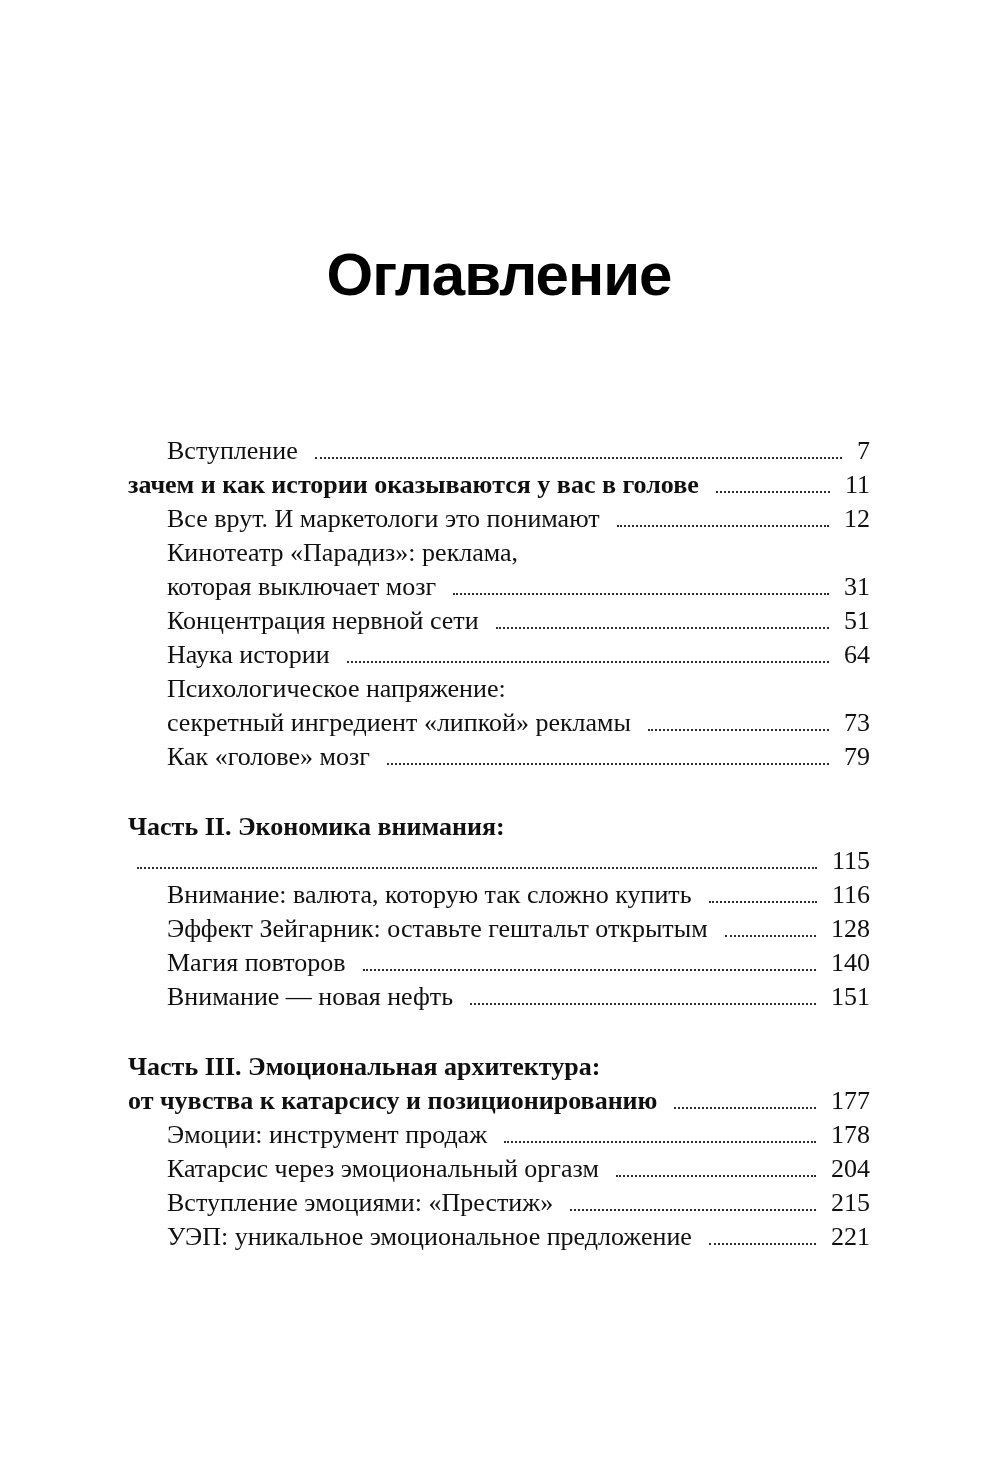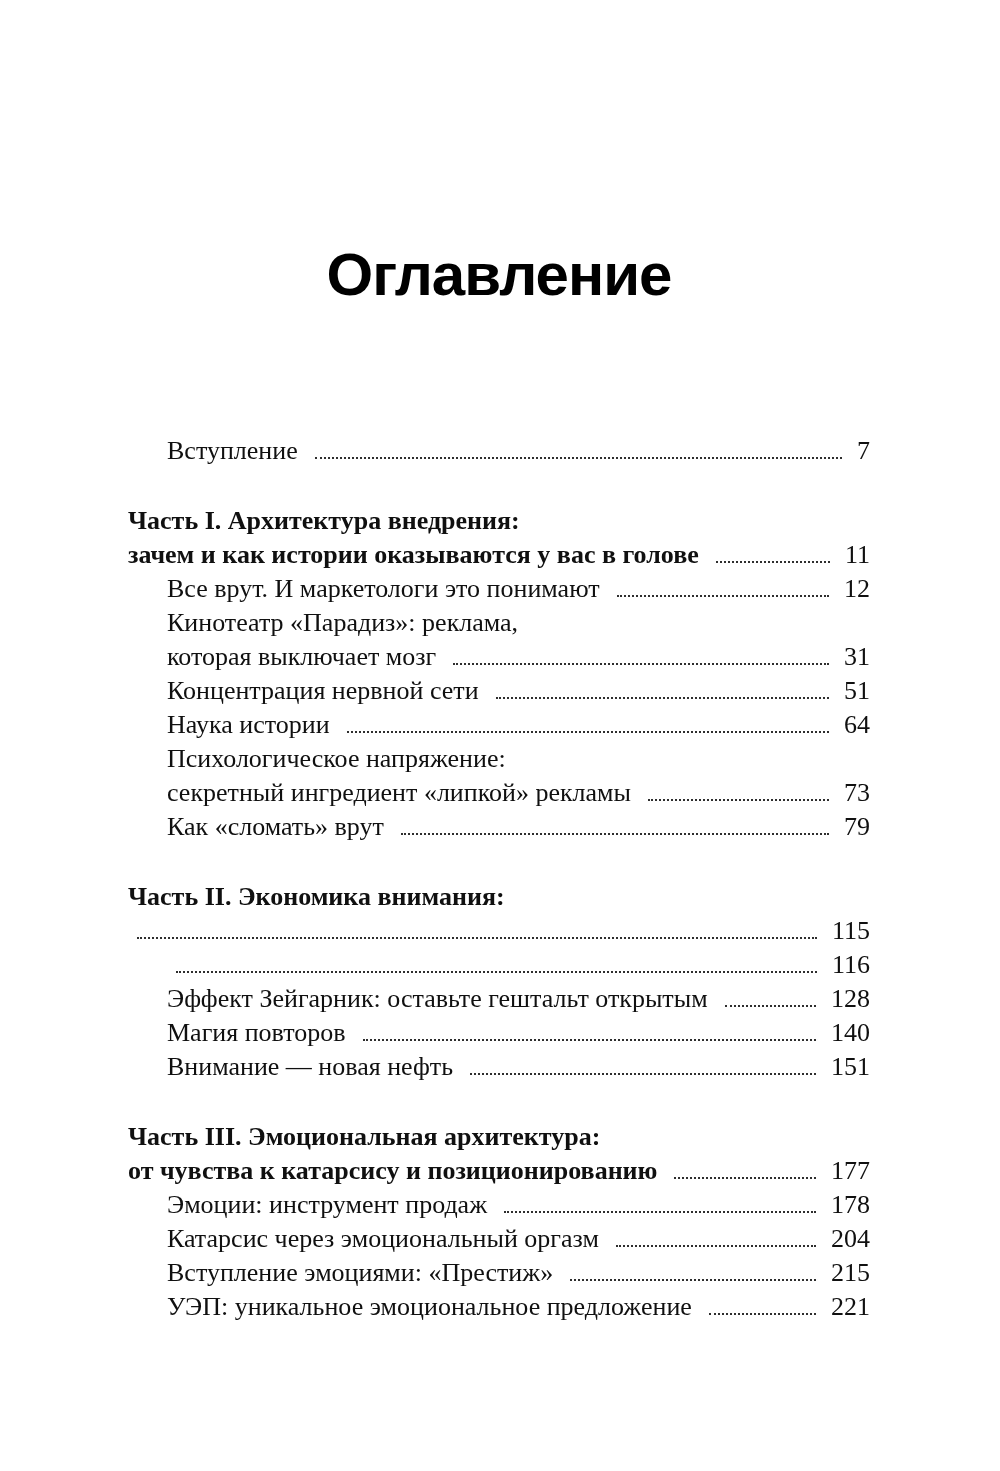--- a/index.html
+++ b/index.html
@@ -77,23 +77,20 @@
     <h1 class="doc-title">Оглавление</h1>
 
     <div class="toc">
 
       <div class="toc-row entry">
         <span>Вступление</span>
         <span class="dots"></span>
         <span class="page-num">7</span>
       </div>
 
-      <div class="toc-row part group-start">
-        <span>Часть I. Архитектура внедрения:</span>
-      </div>
       <div class="toc-row part">
         <span>зачем и как истории оказываются у вас в голове</span>
         <span class="dots"></span>
         <span class="page-num">11</span>
       </div>
       <div class="toc-row entry">
         <span>Все врут. И маркетологи это понимают</span>
         <span class="dots"></span>
         <span class="page-num">12</span>
       </div>
@@ -117,33 +114,34 @@
       </div>
       <div class="toc-row entry">
         <span>Психологическое напряжение:</span>
       </div>
       <div class="toc-row entry">
         <span>секретный ингредиент «липкой» рекламы</span>
         <span class="dots"></span>
         <span class="page-num">73</span>
       </div>
       <div class="toc-row entry">
-        <span>Как «сломать» врут</span>
+        <span>Как «голове» мозг</span>
         <span class="dots"></span>
         <span class="page-num">79</span>
       </div>
 
       <div class="toc-row part group-start">
         <span>Часть II. Экономика внимания:</span>
       </div>
       <div class="toc-row part">
         <span class="dots"></span>
         <span class="page-num">115</span>
       </div>
       <div class="toc-row entry">
+        <span>Внимание: валюта, которую так сложно купить</span>
         <span class="dots"></span>
         <span class="page-num">116</span>
       </div>
       <div class="toc-row entry">
         <span>Эффект Зейгарник: оставьте гештальт открытым</span>
         <span class="dots"></span>
         <span class="page-num">128</span>
       </div>
       <div class="toc-row entry">
         <span>Магия повторов</span>

